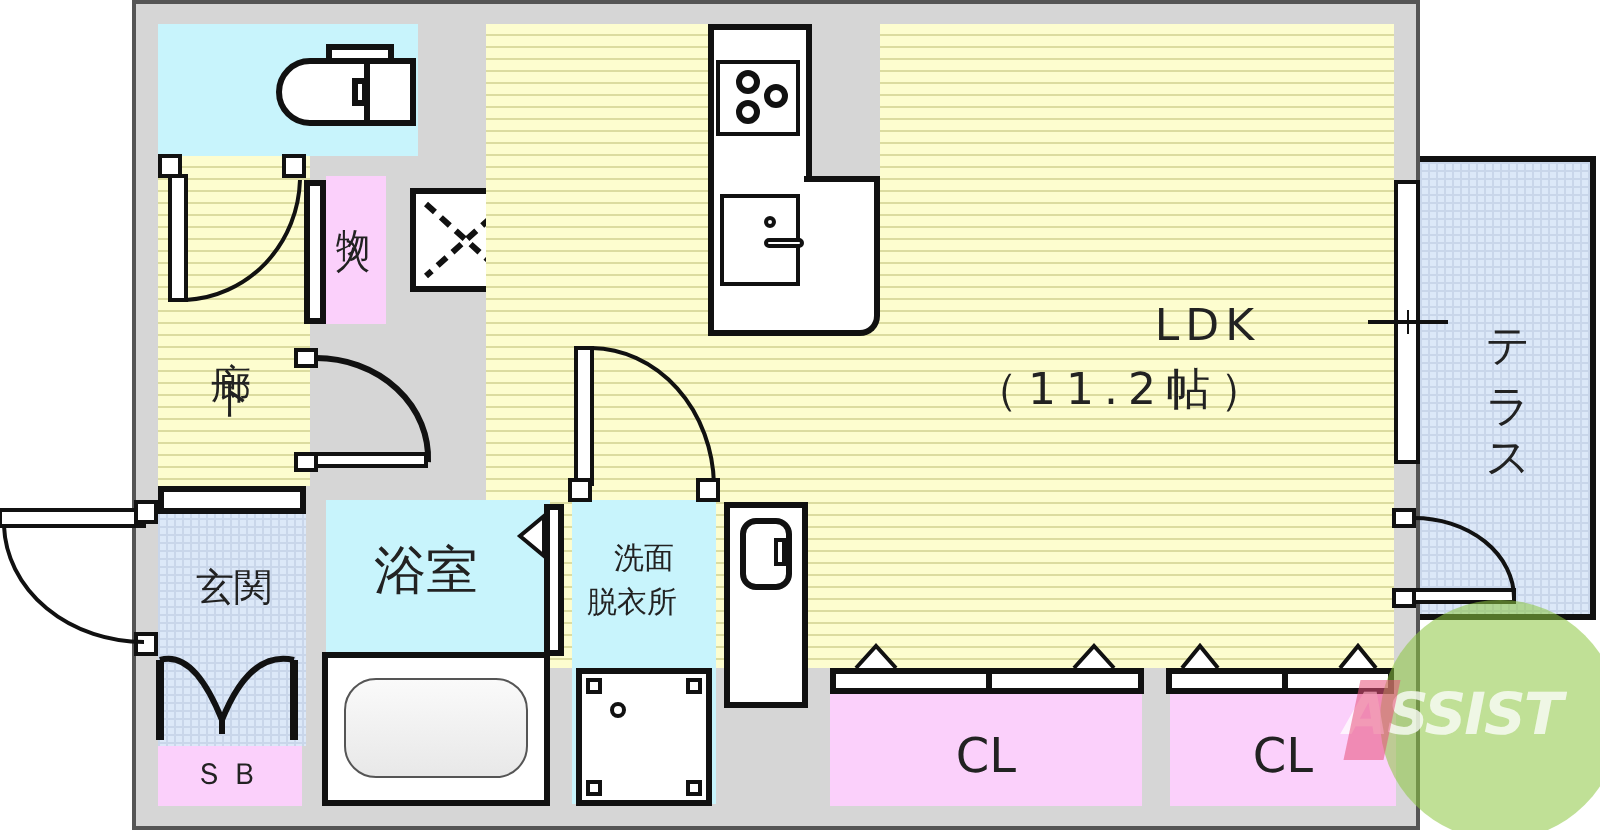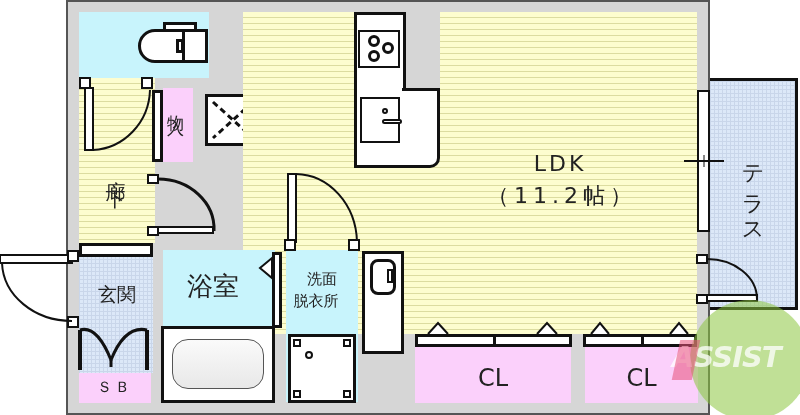--- a/index.html
+++ b/index.html
@@ -65,21 +65,21 @@
   <div class="abs" style="left:8px; top:3px; width:12px; height:12px; border-radius:50%; border:3px solid #111;"></div>
   <div class="abs" style="left:22px; top:10px; width:12px; height:12px; border-radius:50%; border:3px solid #111;"></div>
   <div class="abs" style="left:8px; top:18px; width:12px; height:12px; border-radius:50%; border:3px solid #111;"></div>
 </div>
 
 <div class="abs fixture" style="left:360px; top:97px; width:40px; height:46px; border-width:2px;">
   <div class="abs" style="left:20px; top:9px; width:6px; height:6px; border-radius:50%; border:2px solid #111;"></div>
   <div class="abs" style="left:20px; top:20px; width:20px; height:5px; border:2px solid #111; border-radius:3px; background:#fff;"></div>
 </div>
 
-<div class="abs label" style="left:490px; top:153px; width:140px; font-size:22px; letter-spacing:3px;">LDK</div>
+<div class="abs label" style="left:490px; top:153px; width:140px; font-size:22px; letter-spacing:3px;text-align:right;">LDK</div>
 <div class="abs label" style="left:472px; top:185px; width:180px; font-size:22px; letter-spacing:5px;">（11.2帖）</div>
 
 <div class="abs floor-tile" style="left:710px; top:78px; width:88px; height:232px; border-top:3px solid #111; border-right:3px solid #111; border-bottom:3px solid #111;"></div>
 <div class="abs vlabel" style="left:742px; top:150px; font-size:22px; letter-spacing:4px;">テラス</div>
 
 <div class="abs fixture" style="left:697px; top:90px; width:13px; height:142px; border-width:2px;"></div>
 <svg style="left:684px; top:155px;" width="40" height="12">
   <line x1="0" y1="6" x2="40" y2="6" stroke="#111" stroke-width="2"></line>
   <line x1="20" y1="0" x2="20" y2="12" stroke="#111" stroke-width="1"></line>
 </svg>

